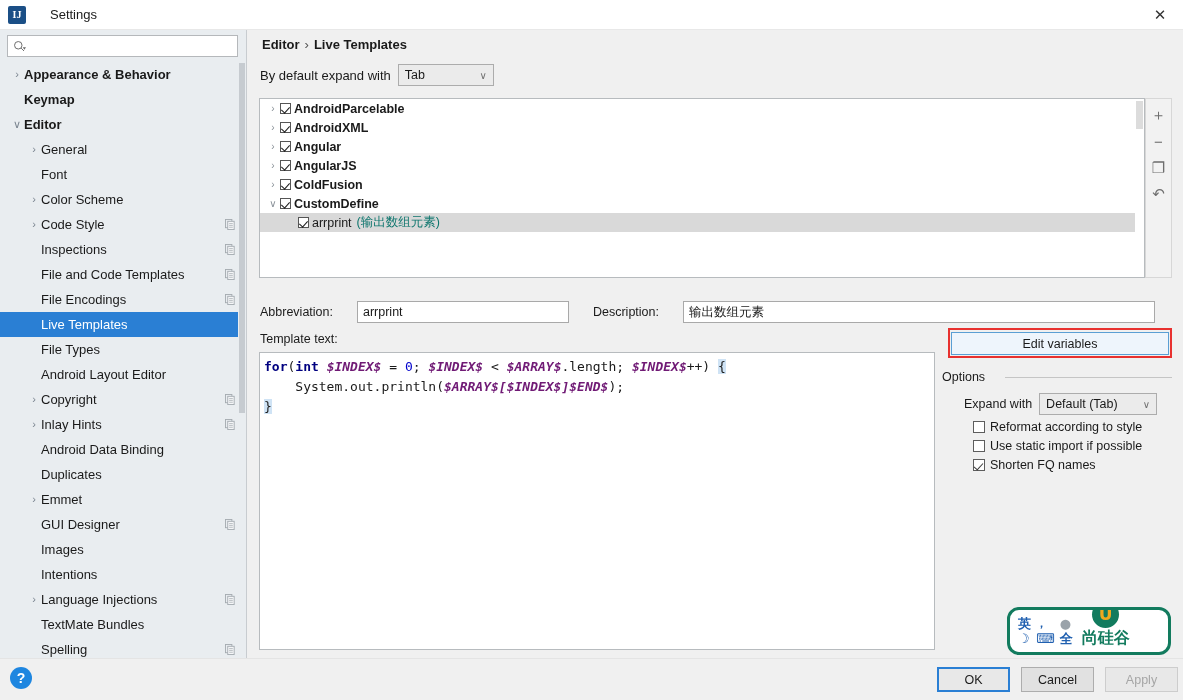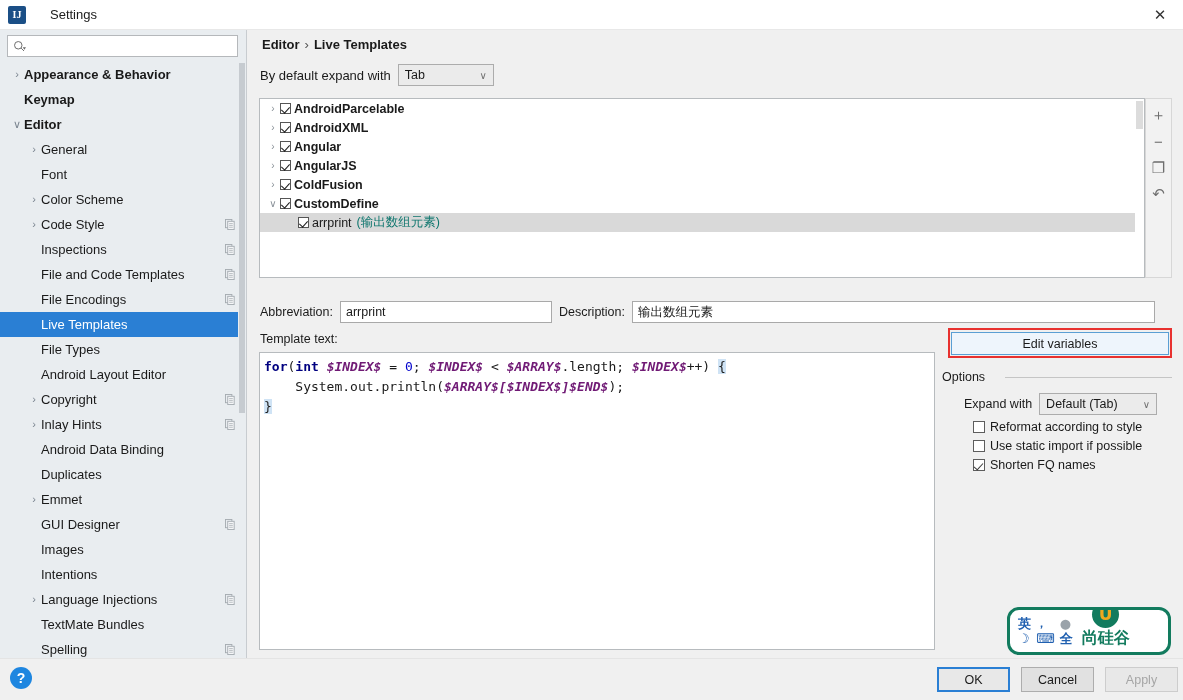--- a/index.html
+++ b/index.html
@@ -142,21 +142,21 @@
     display:flex; flex-direction:column; align-items:center; padding-top:4px; gap:1px;
   }
   .tb-btn {
     width:25px; height:25px; display:flex; align-items:center; justify-content:center;
     color:#6e6e6e; font-size:15px; cursor:default;
   }
 
   
   #abbr-row {
     position:absolute; left:13px; right:28px; top:271px;
-    display:flex; align-items:center; gap:7px;
+    display:flex; align-items:center; gap:24px;
   }
   .fld-label { font-size:12.5px; white-space:nowrap; }
   .txtfield {
     height:22px; background:#fff; border:1px solid #a9a9a9;
     padding:0 5px; font-size:12.5px; display:flex; align-items:center;
     font-family:"Liberation Sans", sans-serif;
   }
   #abbr-field { width:212px; }
   #desc-field { flex:1;text-align:center; }
 

